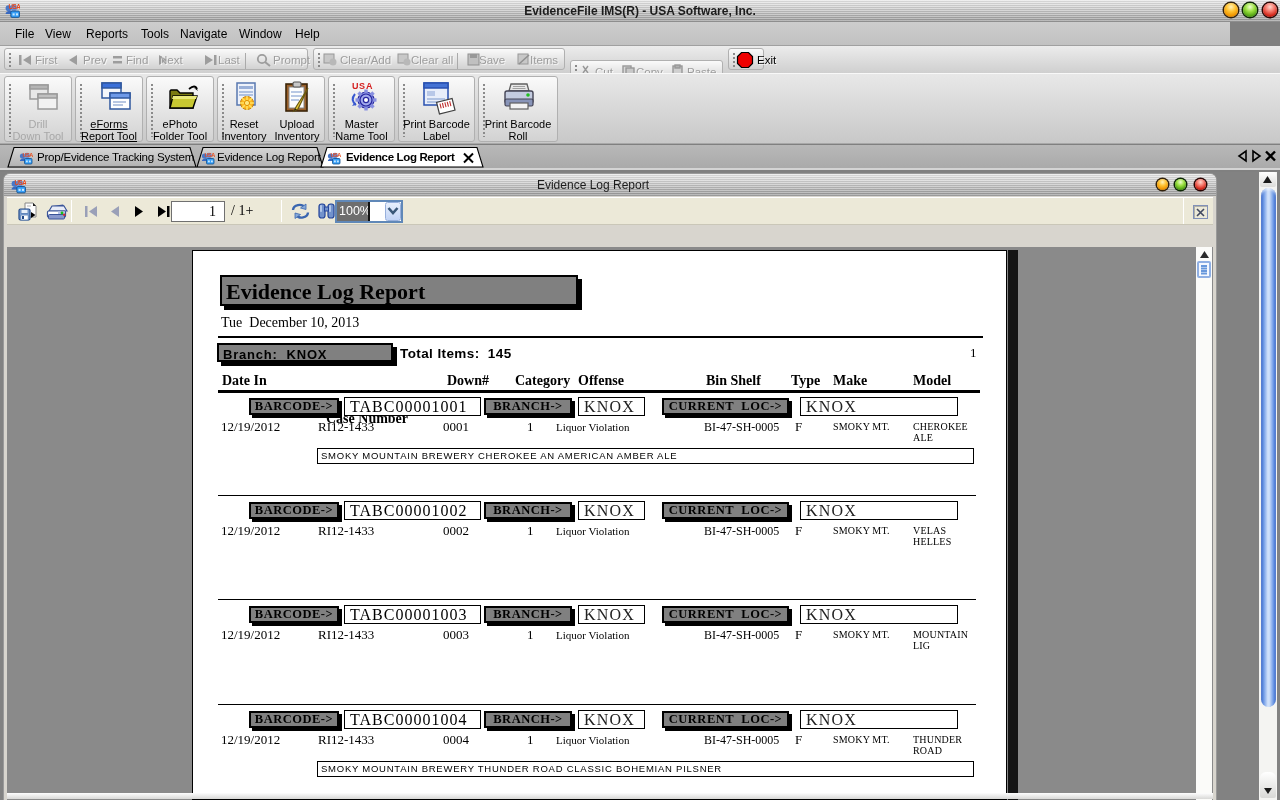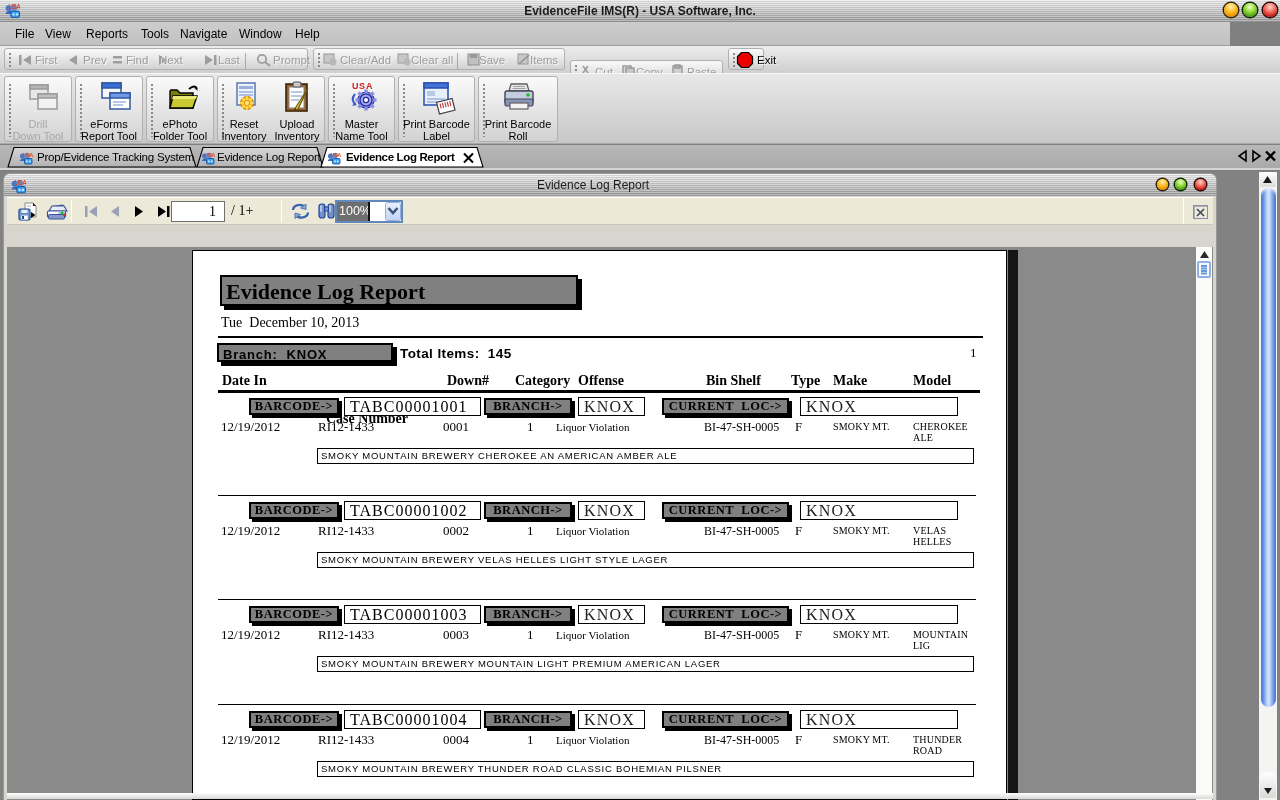--- a/index.html
+++ b/index.html
@@ -209,21 +209,21 @@
     <div class="tgroup" style="left:75px; top:2px; width:68px; height:66px;">
       <div class="grip" style="left:3px; top:6px; height:54px;"></div>
       <svg class="abs" style="left:23px; top:4px;" width="34" height="34" viewBox="0 0 34 34">
         <rect x="3" y="2" width="19" height="15" fill="#f4f6fa" stroke="#30589e" stroke-width="1.5"></rect>
         <rect x="3" y="2" width="19" height="5" fill="#3a6fd8" stroke="#30589e" stroke-width="1.5"></rect>
         <rect x="11" y="12" width="20" height="16" fill="#ffffff" stroke="#30589e" stroke-width="1.5"></rect>
         <rect x="11" y="12" width="20" height="5" fill="#6f9ae8" stroke="#30589e" stroke-width="1.5"></rect>
         <line x1="14" y1="21" x2="27" y2="21" stroke="#a0b4d8" stroke-width="1.5"></line>
         <line x1="14" y1="24" x2="24" y2="24" stroke="#a0b4d8" stroke-width="1.5"></line>
       </svg>
-      <div class="bigbtn" style="top:41px;">eForms<br>Report Tool</div>
+      <div class="bigbtn" style="top:41px;text-decoration:underline;">eForms<br>Report Tool</div>
     </div>
 
     <div class="tgroup" style="left:146px; top:2px; width:68px; height:66px;">
       <div class="grip" style="left:3px; top:6px; height:54px;"></div>
       <svg class="abs" style="left:20px; top:4px;" width="38" height="34" viewBox="0 0 38 34">
         <path d="M22,8 q6,-5 8,0" fill="none" stroke="#000" stroke-width="1.8"></path>
         <path d="M30,8 l-3,-1 l4,3 z" fill="#000"></path>
         <path d="M3,10 L3,27 L26,27 L26,12 L13,12 L10,9 L4,9 Z" fill="#7a7a10" stroke="#000" stroke-width="1.4"></path>
         <path d="M6,15 L30,15 L26,27 L3,27 Z" fill="#c8c832" stroke="#000" stroke-width="1.4"></path>
         <path d="M6,15 L30,15 L29,18 L5,18 Z" fill="#e8e87a"></path>
@@ -492,38 +492,36 @@
 <div class="wbox knox" style="left:607px; top:250px; width:158px;">KNOX</div>
 <div class="abs ser d13" style="left:28px; top:272px;">12/19/2012</div>
 <div class="abs ser d13" style="left:125px; top:272px;">RI12-1433</div>
 <div class="abs ser d13" style="left:250px; top:272px;">0002</div>
 <div class="abs ser d13" style="left:334px; top:272px;">1</div>
 <div class="abs ser d11" style="left:363px; top:274px;">Liquor Violation</div>
 <div class="abs ser d12" style="left:511px; top:273px;">BI-47-SH-0005</div>
 <div class="abs ser d13" style="left:602px; top:272px;">F</div>
 <div class="abs ser d10" style="left:640px; top:274px;">SMOKY MT.</div>
 <div class="abs ser d10" style="left:720px; top:274px; width:64px;">VELAS HELLES</div>
-<div class="wbox desc" style="left:124px; top:301px;">SMOKY MOUNTAIN BREWERY VELAS HELLES LIGHT STYLE LAGER</div>
 <div class="abs" style="left:25px; top:348px; width:758px; height:1px; background:#000;"></div>
 <div class="gbox shadow3 bc" style="left:56px; top:355px;">BARCODE-&gt;</div>
 <div class="wbox tabc" style="left:151px; top:354px;">TABC00001003</div>
 <div class="gbox shadow3 br" style="left:291px; top:355px;">BRANCH-&gt;</div>
 <div class="wbox knox" style="left:385px; top:354px; width:67px;">KNOX</div>
 <div class="gbox shadow3 cl" style="left:469px; top:355px;">CURRENT&nbsp; LOC-&gt;</div>
 <div class="wbox knox" style="left:607px; top:354px; width:158px;">KNOX</div>
 <div class="abs ser d13" style="left:28px; top:376px;">12/19/2012</div>
 <div class="abs ser d13" style="left:125px; top:376px;">RI12-1433</div>
 <div class="abs ser d13" style="left:250px; top:376px;">0003</div>
 <div class="abs ser d13" style="left:334px; top:376px;">1</div>
 <div class="abs ser d11" style="left:363px; top:378px;">Liquor Violation</div>
 <div class="abs ser d12" style="left:511px; top:377px;">BI-47-SH-0005</div>
 <div class="abs ser d13" style="left:602px; top:376px;">F</div>
 <div class="abs ser d10" style="left:640px; top:378px;">SMOKY MT.</div>
 <div class="abs ser d10" style="left:720px; top:378px; width:64px;">MOUNTAIN LIG</div>
-<div class="wbox desc" style="left:124px; top:405px;">SMOKY MOUNTAIN BREWERY MOUNTAIN LIGHT PREMIUM AMERICAN LAGER</div>
 <div class="abs" style="left:25px; top:453px; width:758px; height:1px; background:#000;"></div>
 <div class="gbox shadow3 bc" style="left:56px; top:460px;">BARCODE-&gt;</div>
 <div class="wbox tabc" style="left:151px; top:459px;">TABC00001004</div>
 <div class="gbox shadow3 br" style="left:291px; top:460px;">BRANCH-&gt;</div>
 <div class="wbox knox" style="left:385px; top:459px; width:67px;">KNOX</div>
 <div class="gbox shadow3 cl" style="left:469px; top:460px;">CURRENT&nbsp; LOC-&gt;</div>
 <div class="wbox knox" style="left:607px; top:459px; width:158px;">KNOX</div>
 <div class="abs ser d13" style="left:28px; top:481px;">12/19/2012</div>
 <div class="abs ser d13" style="left:125px; top:481px;">RI12-1433</div>
 <div class="abs ser d13" style="left:250px; top:481px;">0004</div>

